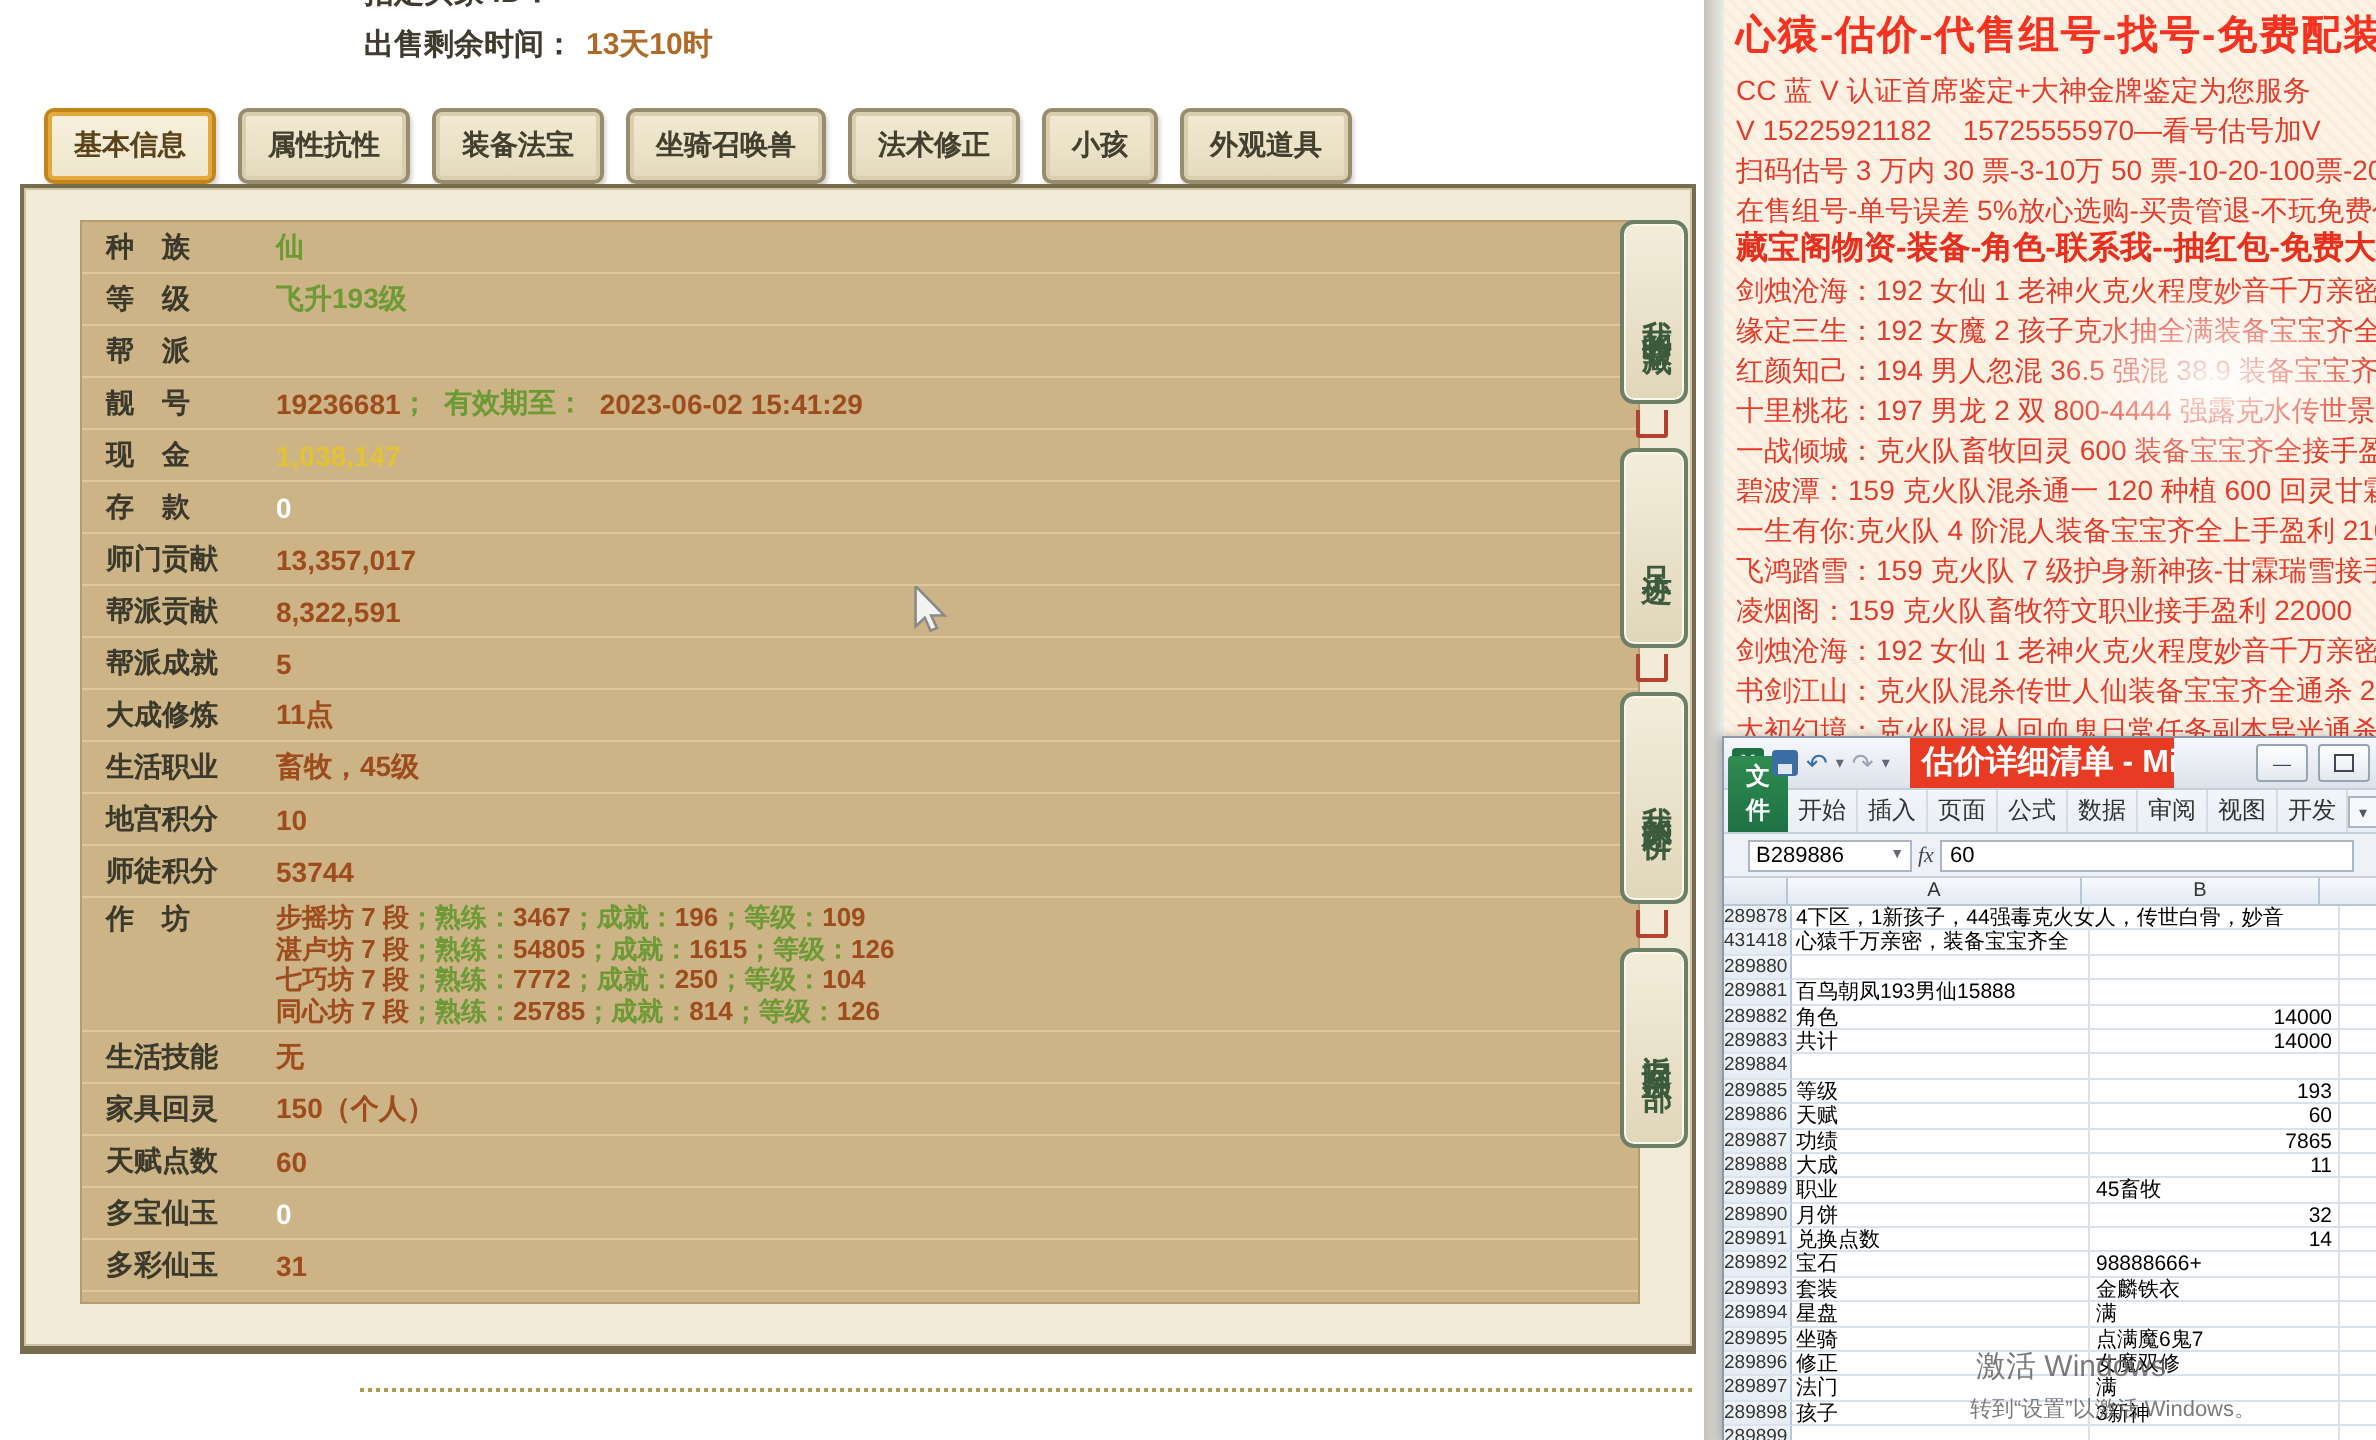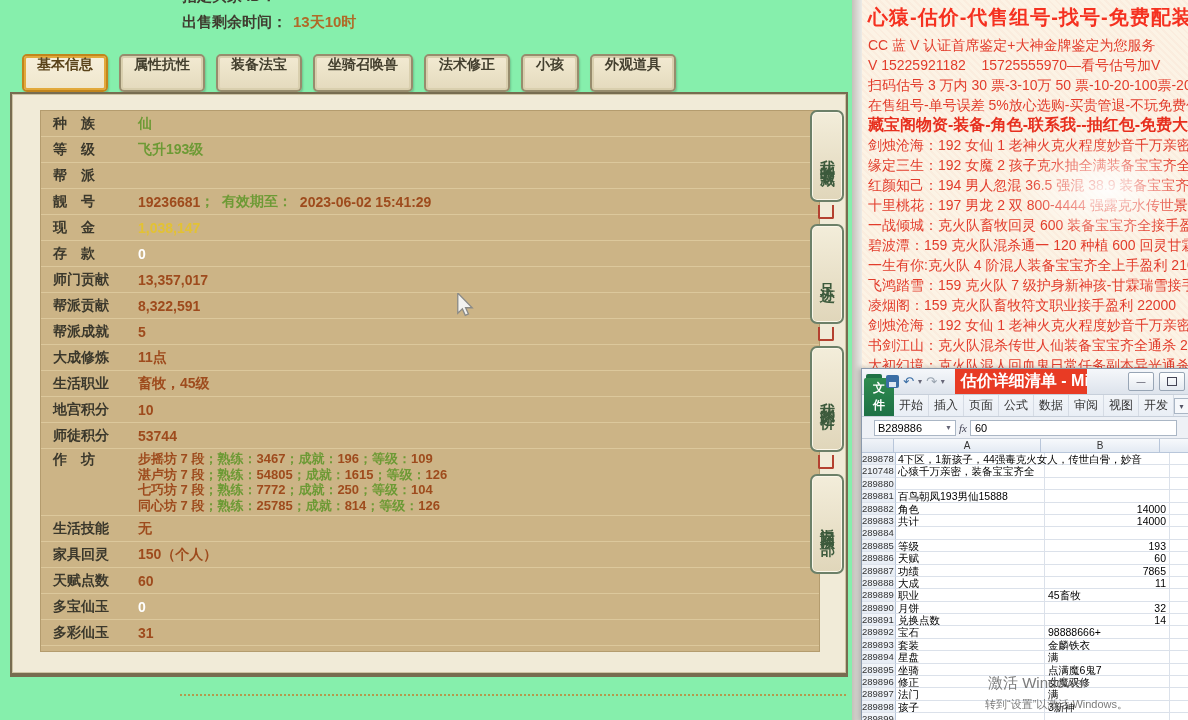--- a/index.html
+++ b/index.html
@@ -1,26 +1,26 @@
 <!DOCTYPE html>
 <html><head>
 <meta charset="utf-8">
 <style>
   html,body{margin:0;padding:0;}
   body{width:1188px;height:720px;position:relative;overflow:hidden;background:#d9cbaa;
        font-family:"Liberation Sans","DejaVu Sans",sans-serif;}
 
   
-  .left-page{position:absolute;left:0;top:0;width:852px;height:720px;background:#86efac;overflow:hidden;}
+  .left-page{position:absolute;left:0;top:0;width:852px;height:720px;background:#ffffff;overflow:hidden;}
   .buyer-line{position:absolute;left:182px;top:-13px;font-size:15px;font-weight:bold;color:#3f3b2f;}
   .sale-line{position:absolute;left:182px;top:13px;font-size:15px;font-weight:bold;color:#3f3b2f;white-space:pre;}
   .sale-line .val{color:#b06a28;margin-left:6px;}
 
   .tabs{position:absolute;left:22px;top:54px;display:flex;gap:11px;}
-  .tab{height:34px;padding:0 13px;display:flex;align-items:flex-start;cursor:pointer;
+  .tab{height:34px;padding:0 13px;display:flex;align-items:center;cursor:pointer;
        background:linear-gradient(#f2ead2,#e4dabd);border:2px solid #978c6d;border-radius:5px;
        box-shadow:inset 0 0 0 2px #d9cfae,1px 2px 2px rgba(0,0,0,.18);
        font-weight:bold;font-size:14px;color:#44402f;white-space:nowrap;}
   .tab[data-active="true"]{border-color:#c2851c;background:linear-gradient(#f7f0dc,#efe6cc);
        box-shadow:inset 0 0 0 2px #e2a93c,1px 2px 2px rgba(0,0,0,.18);color:#5a431a;}
 
   .panel{position:absolute;left:10px;top:92px;width:834px;height:579px;background:#f1ebd8;
          border:2px solid #776c50;border-bottom-width:4px;box-shadow:inset 0 0 0 1px #cdc3a4;}
   .inner{position:absolute;left:28px;top:16px;width:778px;height:540px;background:#ccb486;
          border:1px solid #b49c6e;overflow:hidden;}
@@ -437,21 +437,21 @@
     <div>
 
         <div class="xrow">
           <div class="xr-num">289878</div>
           <div class="xr-a">4下区，1新孩子，44强毒克火女人，传世白骨，妙音</div>
           <div class="xr-b"></div>
           <div class="xr-c"></div>
         </div>
 
         <div class="xrow">
-          <div class="xr-num">210748</div>
+          <div class="xr-num">431418</div>
           <div class="xr-a">心猿千万亲密，装备宝宝齐全</div>
           <div class="xr-b"></div>
           <div class="xr-c"></div>
         </div>
 
         <div class="xrow">
           <div class="xr-num">289880</div>
           <div class="xr-a"></div>
           <div class="xr-b"></div>
           <div class="xr-c"></div>

